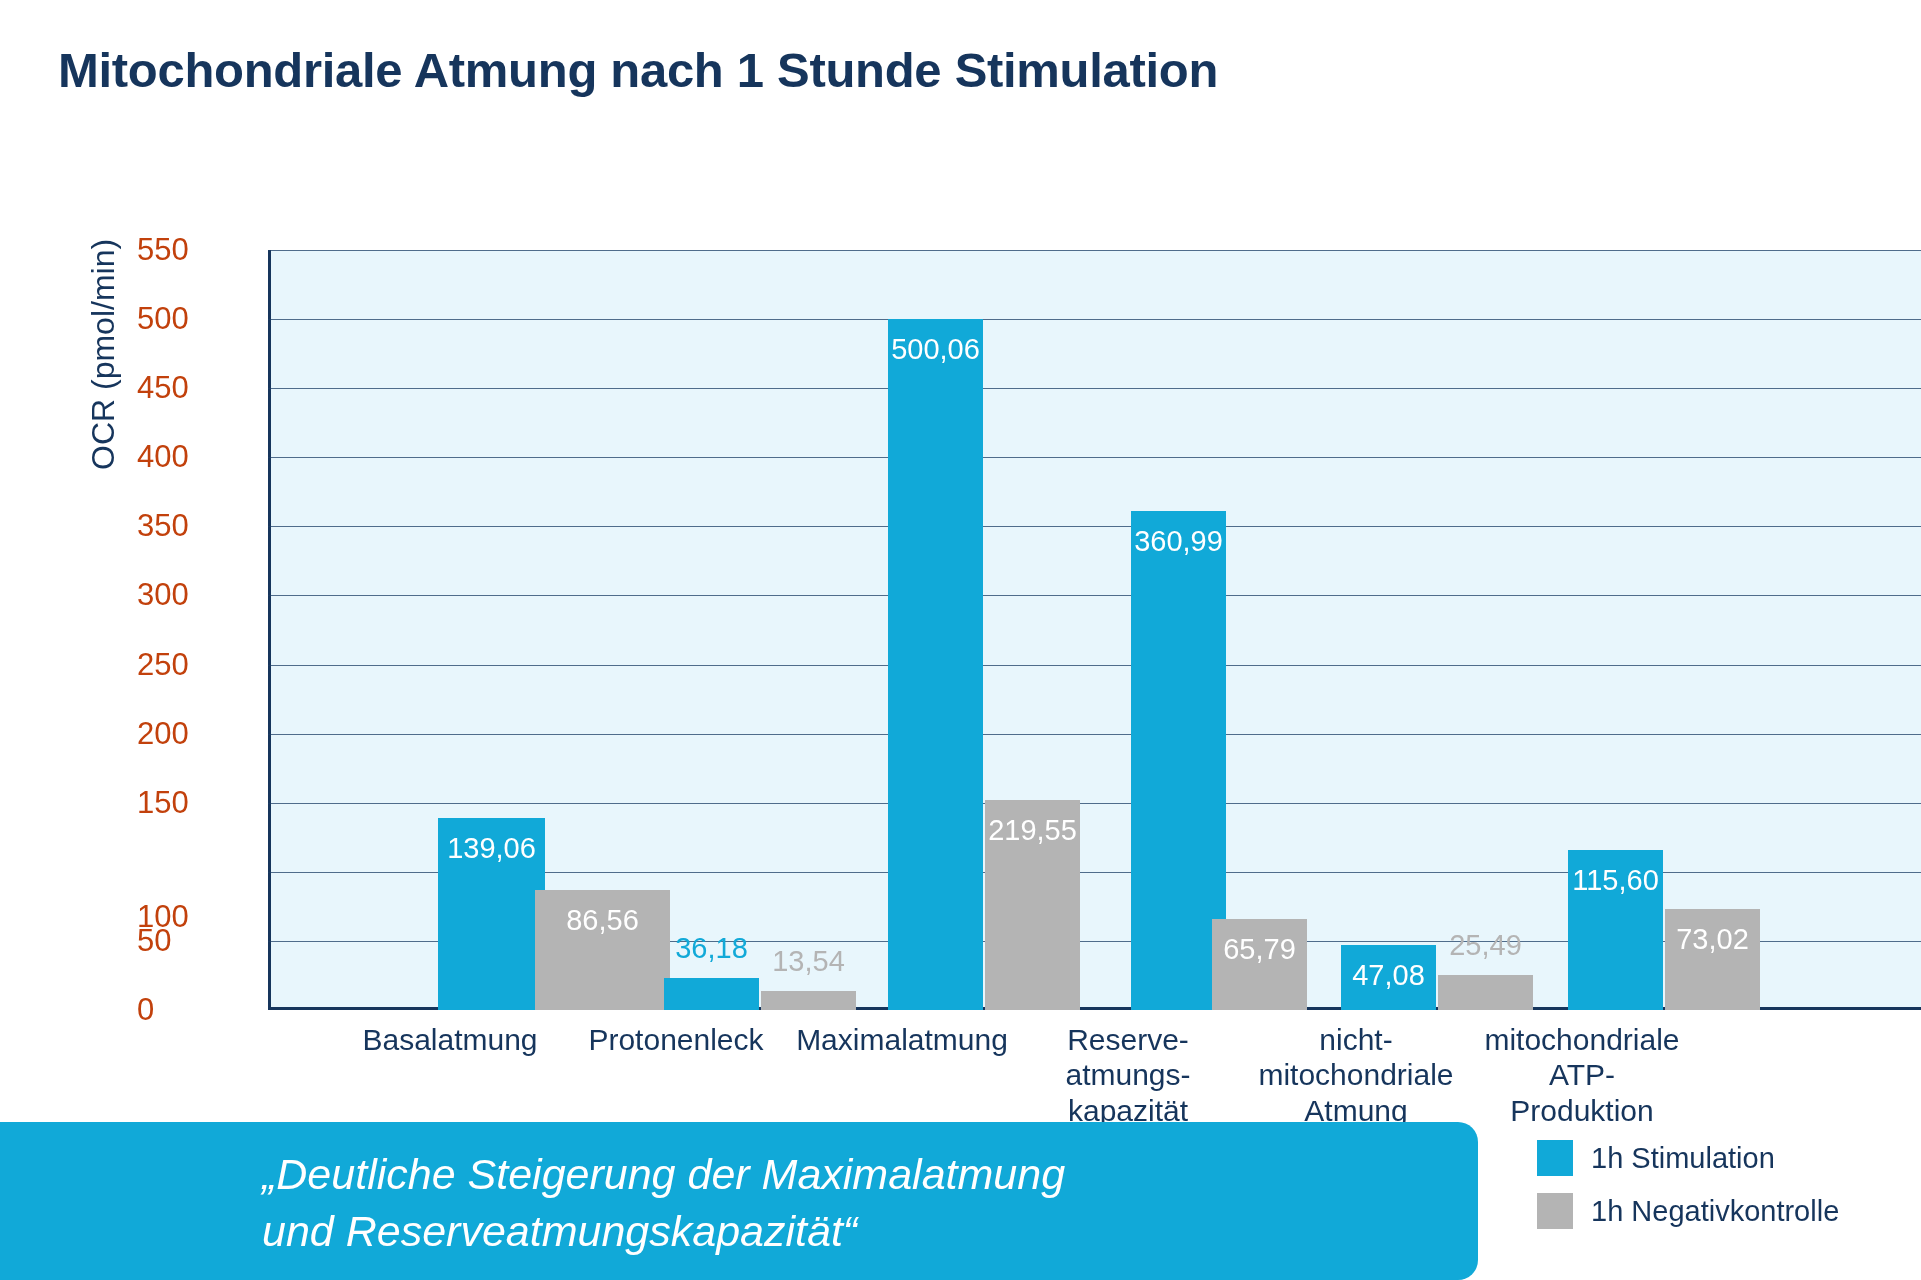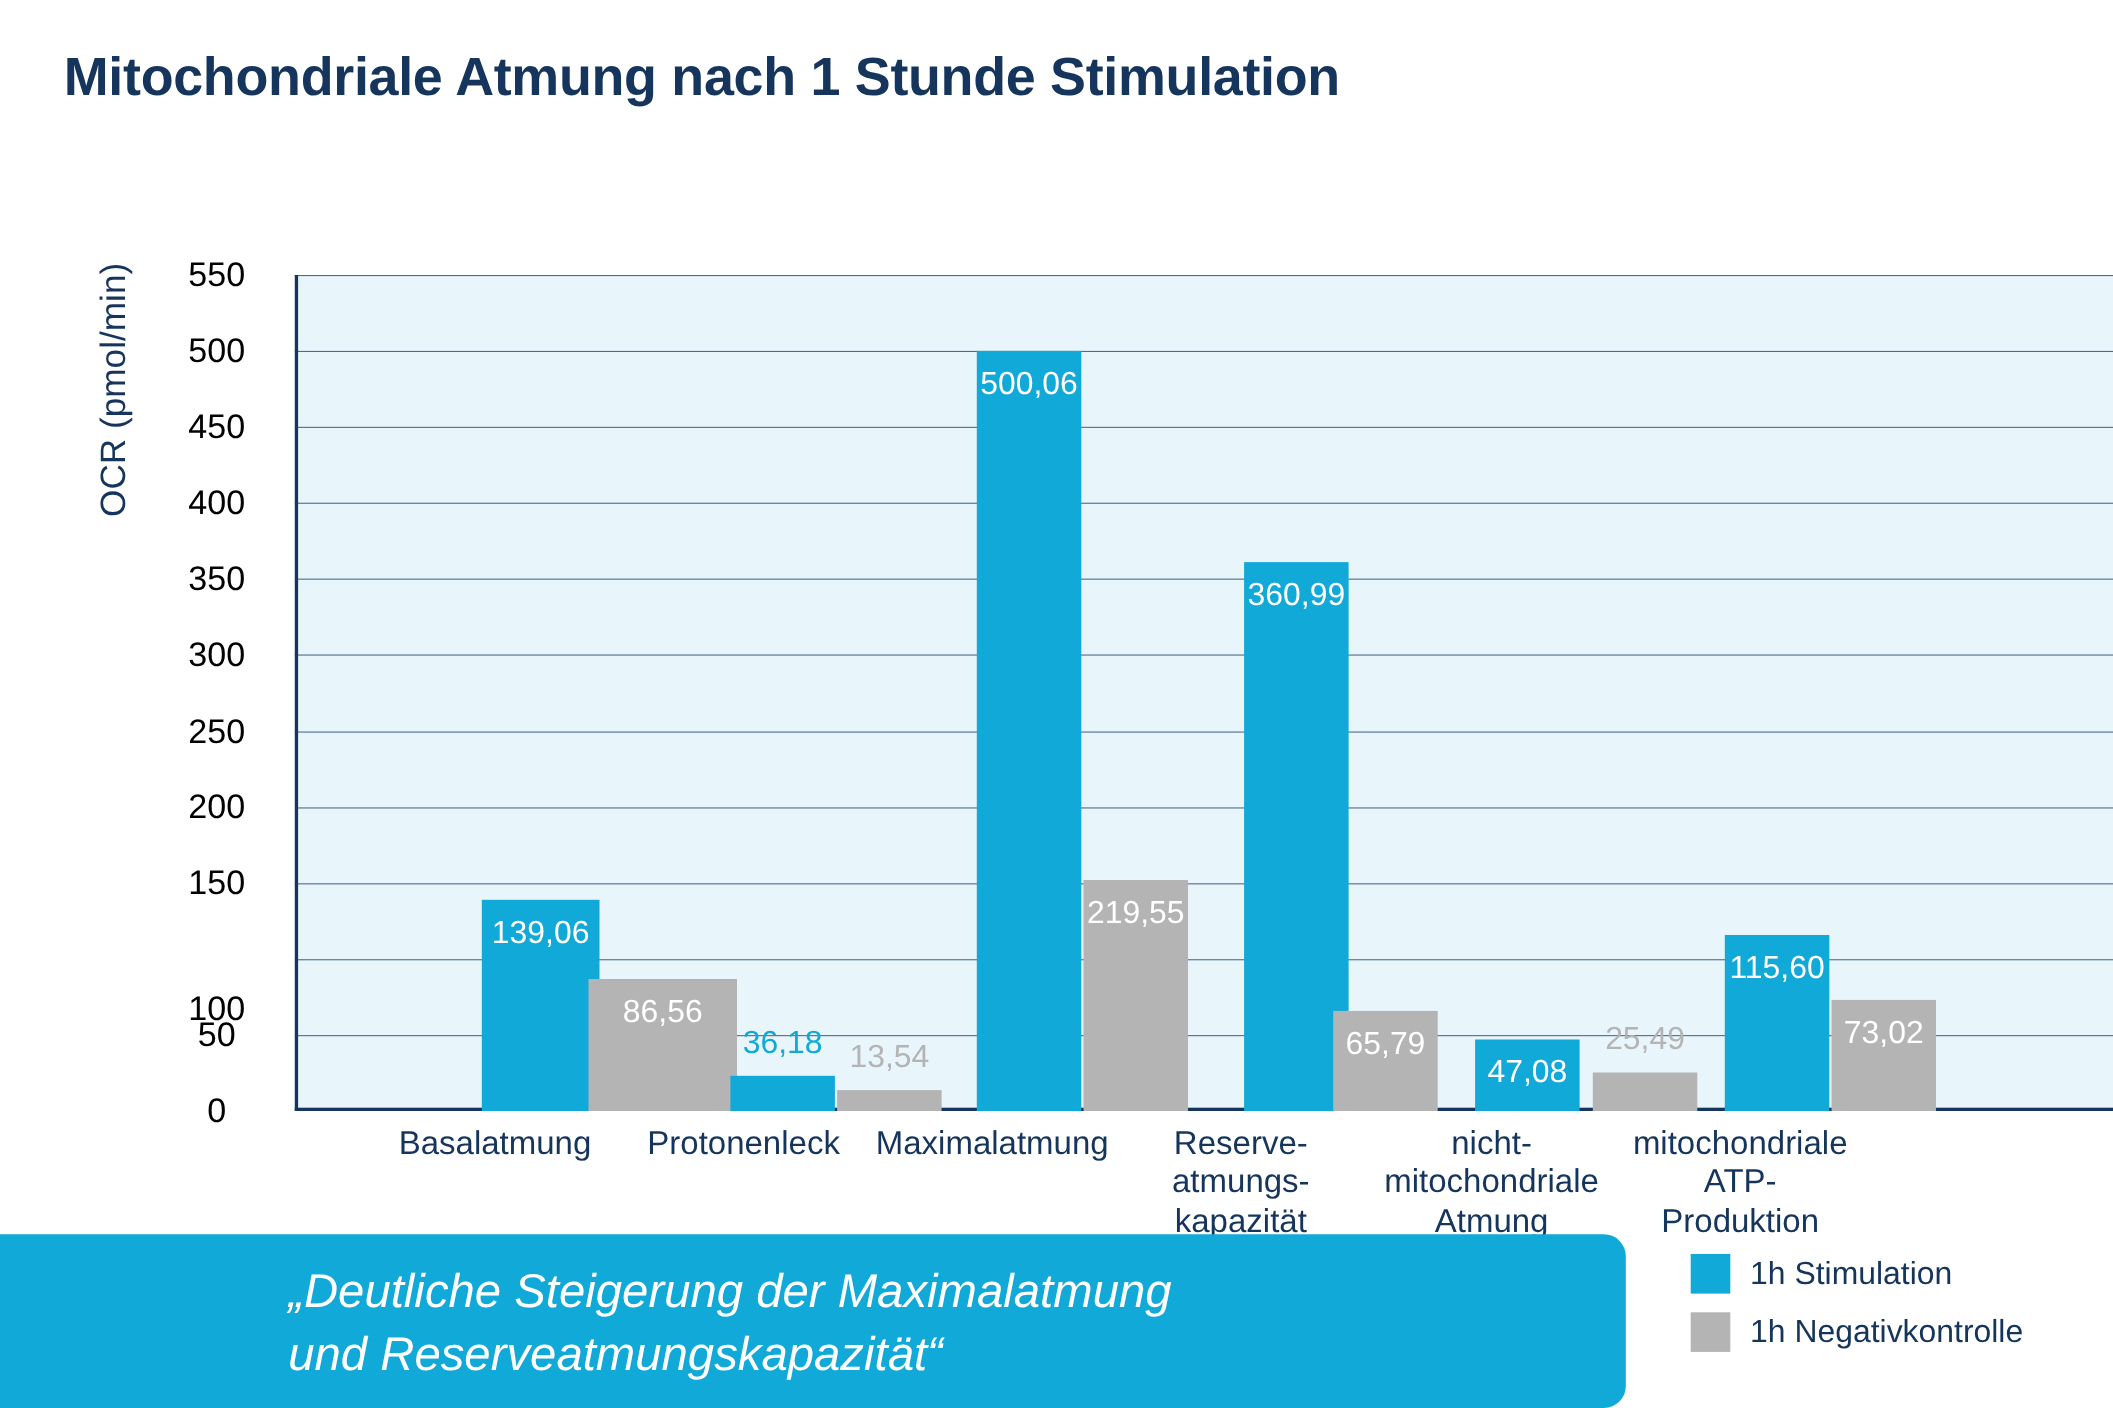--- a/index.html
+++ b/index.html
@@ -53,23 +53,23 @@
     height: 1px;
     background: #1c3d66;
     opacity: .75;
   }
 
   
   .ytick {
     position: absolute;
     right: 1664px;
     width: 120px;
-    text-align: center;
+    text-align: left;
     font-size: 31px;
-    color: #000000;
+    color: #c2410c;
     transform: translateY(-50%);
     white-space: nowrap;
   }
   #ylabel {
     position: absolute;
     left: 85px;
     top: 470px;
     transform: rotate(-90deg);
     transform-origin: left top;
     font-size: 32px;
@@ -227,21 +227,21 @@
     </div>
     <div class="bar b" style="height:91px;">
       <span class="bar-value">65,79</span>
     </div>
   </div>
 
   <div class="group" style="left:1073px;">
     <div class="bar a" style="height:65px;">
       <span class="bar-value">47,08</span>
     </div>
-    <div class="bar b" style="height:35px;margin-left:10px;">
+    <div class="bar b" style="height:35px;">
       <span class="bar-value outside">25,49</span>
     </div>
   </div>
 
   <div class="group" style="left:1300px;">
     <div class="bar a" style="height:160px;">
       <span class="bar-value">115,60</span>
     </div>
     <div class="bar b" style="height:101px;">
       <span class="bar-value">73,02</span>

